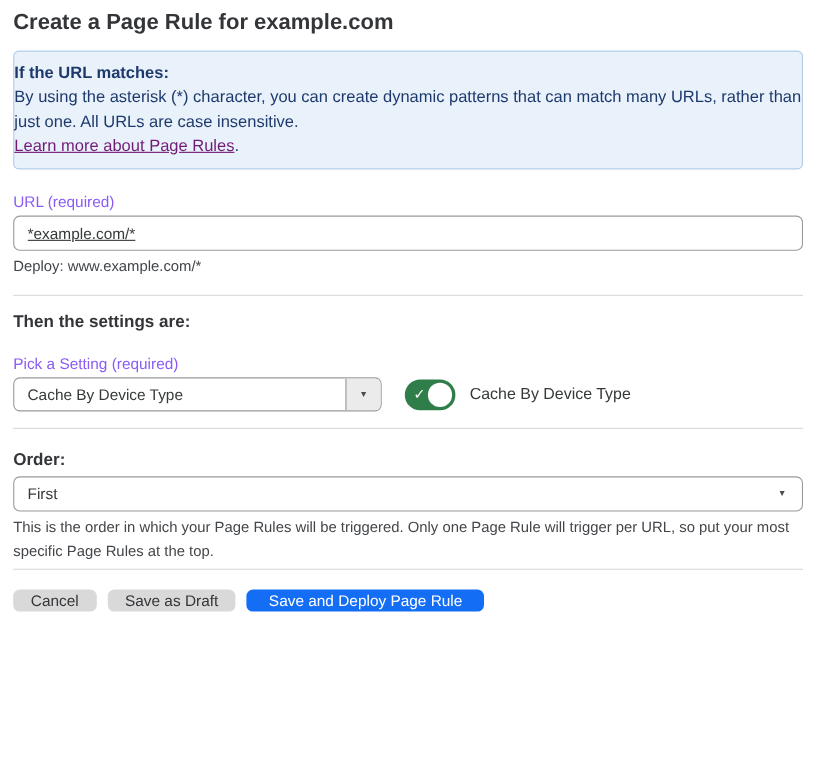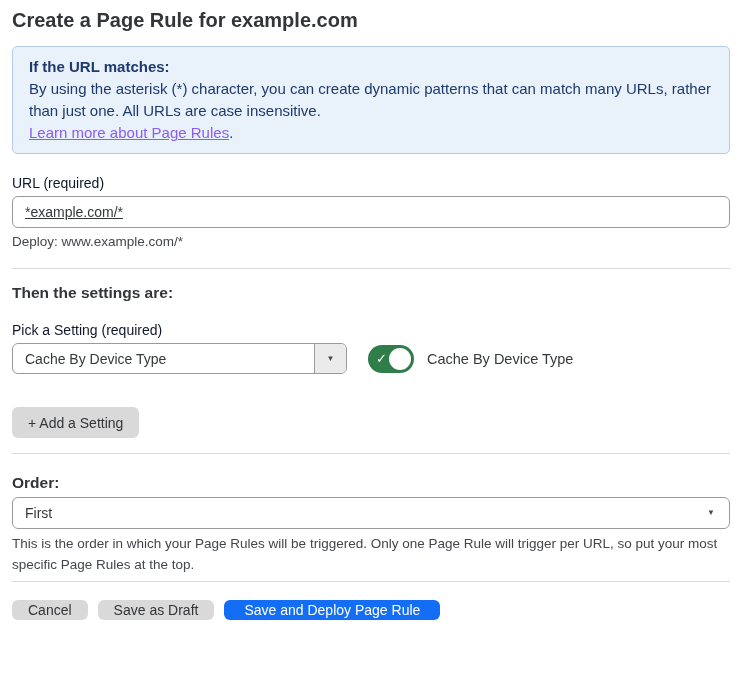--- a/index.html
+++ b/index.html
@@ -14,28 +14,28 @@
   h1.page-title {
     margin-top: 8px; font-size: 20px; line-height: 24px;
     font-weight: bold; color: #333538;
   }
 
   .info-box {
     margin-top: 14px;
     background: #e9f1fb;
     border: 1px solid #b3cde8;
     border-radius: 5px;
-    padding: 9px 16px;
+    padding: 9px 0;
     font-size: 15px; line-height: 22px;
     color: #1e3a6d;
   }
   .info-box .info-heading { font-weight: bold; }
-  .info-box a.info-link { color: #8b5cf6; text-decoration: underline; cursor: pointer; }
+  .info-box a.info-link { color: #701a75; text-decoration: underline; cursor: pointer; }
 
-  .field-label { margin-top: 21px; font-size: 14px; line-height: 17px; color: #0f172a; }
+  .field-label { margin-top: 21px; font-size: 14px; line-height: 17px; color: #8b5cf6; }
 
   input.text-input {
     display: block; margin-top: 4px; width: 100%; height: 32px;
     border: 1px solid #9a9a9a; border-radius: 6px;
     padding: 0 12px; font-size: 14px; color: #36393a;
     font-family: "Liberation Sans", "DejaVu Sans", sans-serif;
     outline: none; background: #fff; text-decoration: underline;
   }
   .helper-text { margin-top: 5px; font-size: 13.5px; line-height: 17px; color: #43464a; }
 
@@ -133,21 +133,20 @@
         <span class="caret">▼</span>
       </div>
     </div>
     <div class="toggle">
       <span class="toggle-check">✓</span>
       <span class="toggle-knob"></span>
     </div>
     <div class="toggle-text">Cache By Device Type</div>
   </div>
 
-  <button class="add-setting-button">+ Add a Setting</button>
 
   <hr class="divider divider-2">
 
   <h2 class="section-heading order-heading">Order:</h2>
 
 
   <div class="select-box">
     <span class="select-value">First</span>
     <span class="caret">▼</span>
   </div>

